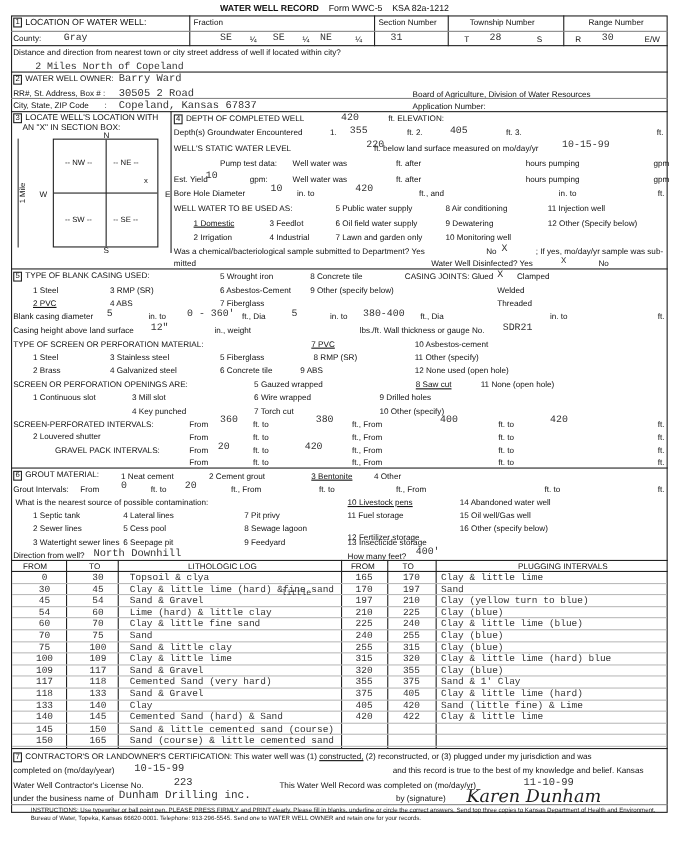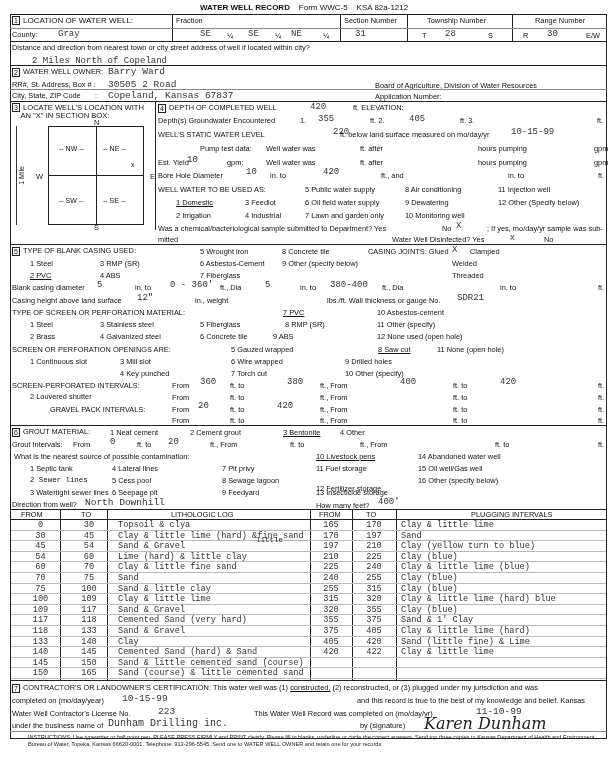--- a/index.html
+++ b/index.html
@@ -254,21 +254,21 @@
 <div class="abs" style="left:495px;top:440px;">ft. to</div>
 <div class="abs" style="left:598px;top:440px;">ft.</div>
 <div class="abs" style="left:14px;top:452px;">What is the nearest source of possible contamination:</div>
 <div class="abs u" style="left:316px;top:452px;">10 Livestock pens</div>
 <div class="abs" style="left:418px;top:452px;">14 Abandoned water well</div>
 <div class="abs" style="left:30px;top:464px;">1 Septic tank</div>
 <div class="abs" style="left:112px;top:464px;">4 Lateral lines</div>
 <div class="abs" style="left:222px;top:464px;">7 Pit privy</div>
 <div class="abs" style="left:316px;top:464px;">11 Fuel storage</div>
 <div class="abs" style="left:418px;top:464px;">15 Oil well/Gas well</div>
-<div class="abs" style="left:30px;top:476px;font-family:Liberation Mono, monospace;">2 Sewer lines</div>
+<div class="abs" style="left:30px;top:476px;">2 Sewer lines</div>
 <div class="abs" style="left:112px;top:476px;">5 Cess pool</div>
 <div class="abs" style="left:222px;top:476px;">8 Sewage lagoon</div>
 <div class="abs" style="left:316px;top:484px;">12 Fertilizer storage</div>
 <div class="abs" style="left:418px;top:476px;">16 Other (specify below)</div>
 <div class="abs" style="left:30px;top:488px;">3 Watertight sewer lines</div>
 <div class="abs" style="left:112px;top:488px;">6 Seepage pit</div>
 <div class="abs" style="left:222px;top:488px;">9 Feedyard</div>
 <div class="abs" style="left:316px;top:488px;">13 Insecticide storage</div>
 <div class="abs" style="left:12px;top:500px;">Direction from well?</div>
 <div class="abs tw" style="left:85px;top:497px;font-size:9.5px;">North Downhill</div>

